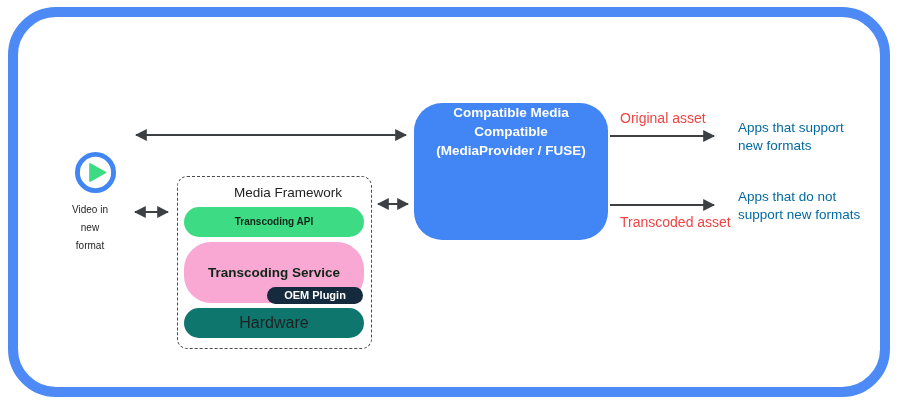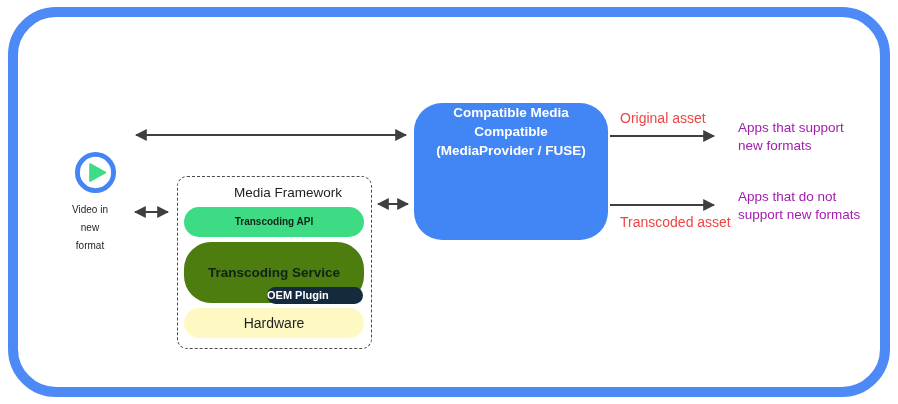--- a/index.html
+++ b/index.html
@@ -83,46 +83,47 @@
     background: #3ddc84;
     border-radius: 15px;
     font-weight: bold;
     font-size: 10px;
     line-height: 30px;
     color: #102417;
   }
   .layer-service {
     top: 65px;
     height: 61px;
-    background: #4d7c0f;
+    background: #f9a8d4;
     border-radius: 27px;
     font-weight: bold;
     font-size: 13.5px;
     line-height: 61px;
     color: #102417;
   }
   .oem-pill {
     position: absolute;
     right: 8px;
     top: 110px;
     width: 96px;
     height: 17px;
     background: #152b3d;
     border-radius: 9px;
     color: #ffffff;
     font-weight: bold;
     font-size: 11px;
     line-height: 17px;
+    text-align: center;
   }
   .layer-hardware {
     top: 131px;
     height: 30px;
-    background: #fef9c3;
+    background: #0f766e;
     border-radius: 15px;
-    font-size: 14px;
+    font-size: 16px;
     line-height: 30px;
     color: #1f1f1f;
   }
   
   .transcoder {
     position: absolute;
     left: 414px;
     top: 103px;
     width: 194px;
     height: 137px;
@@ -145,21 +146,21 @@
     white-space: nowrap;
   }
   .asset-original { left: 620px; top: 110px; }
   .asset-transcoded { left: 620px; top: 214px; }
   
   .apps-text {
     position: absolute;
     left: 738px;
     font-size: 13.5px;
     line-height: 17.5px;
-    color: #a21caf;
+    color: #0369a1;
     white-space: nowrap;
   }
   .apps-support { top: 119px; }
   .apps-nosupport { top: 188px; }
 </style>
 </head>
 <body>
 
 <div class="canvas">
 

